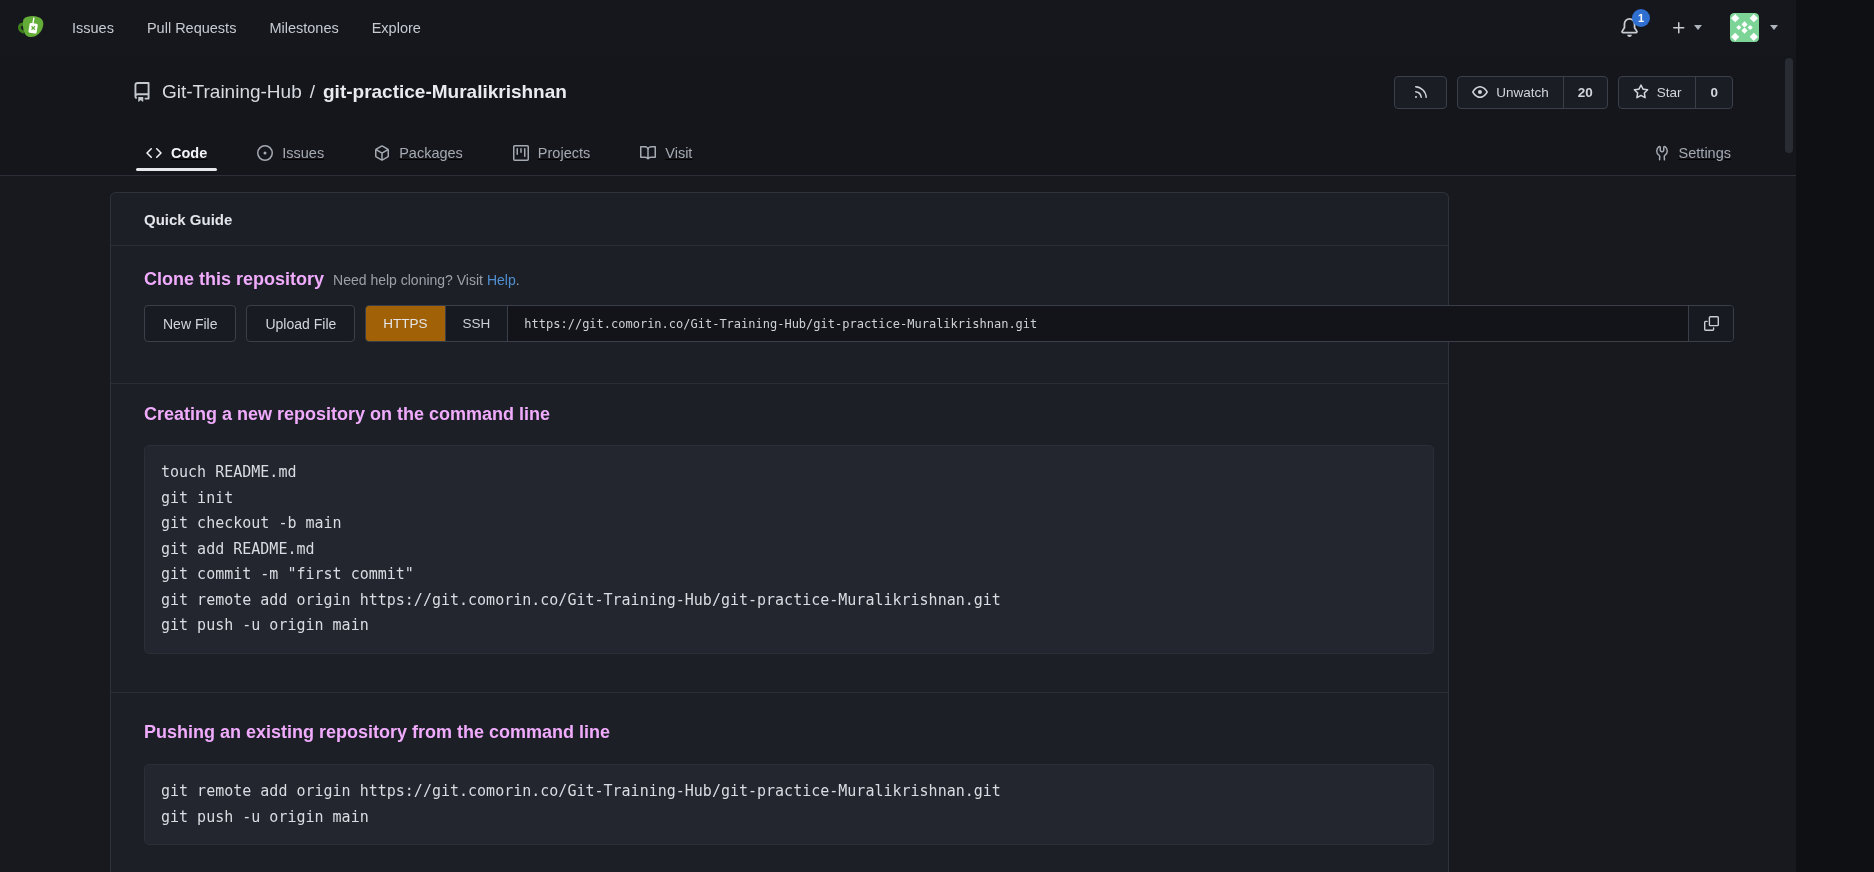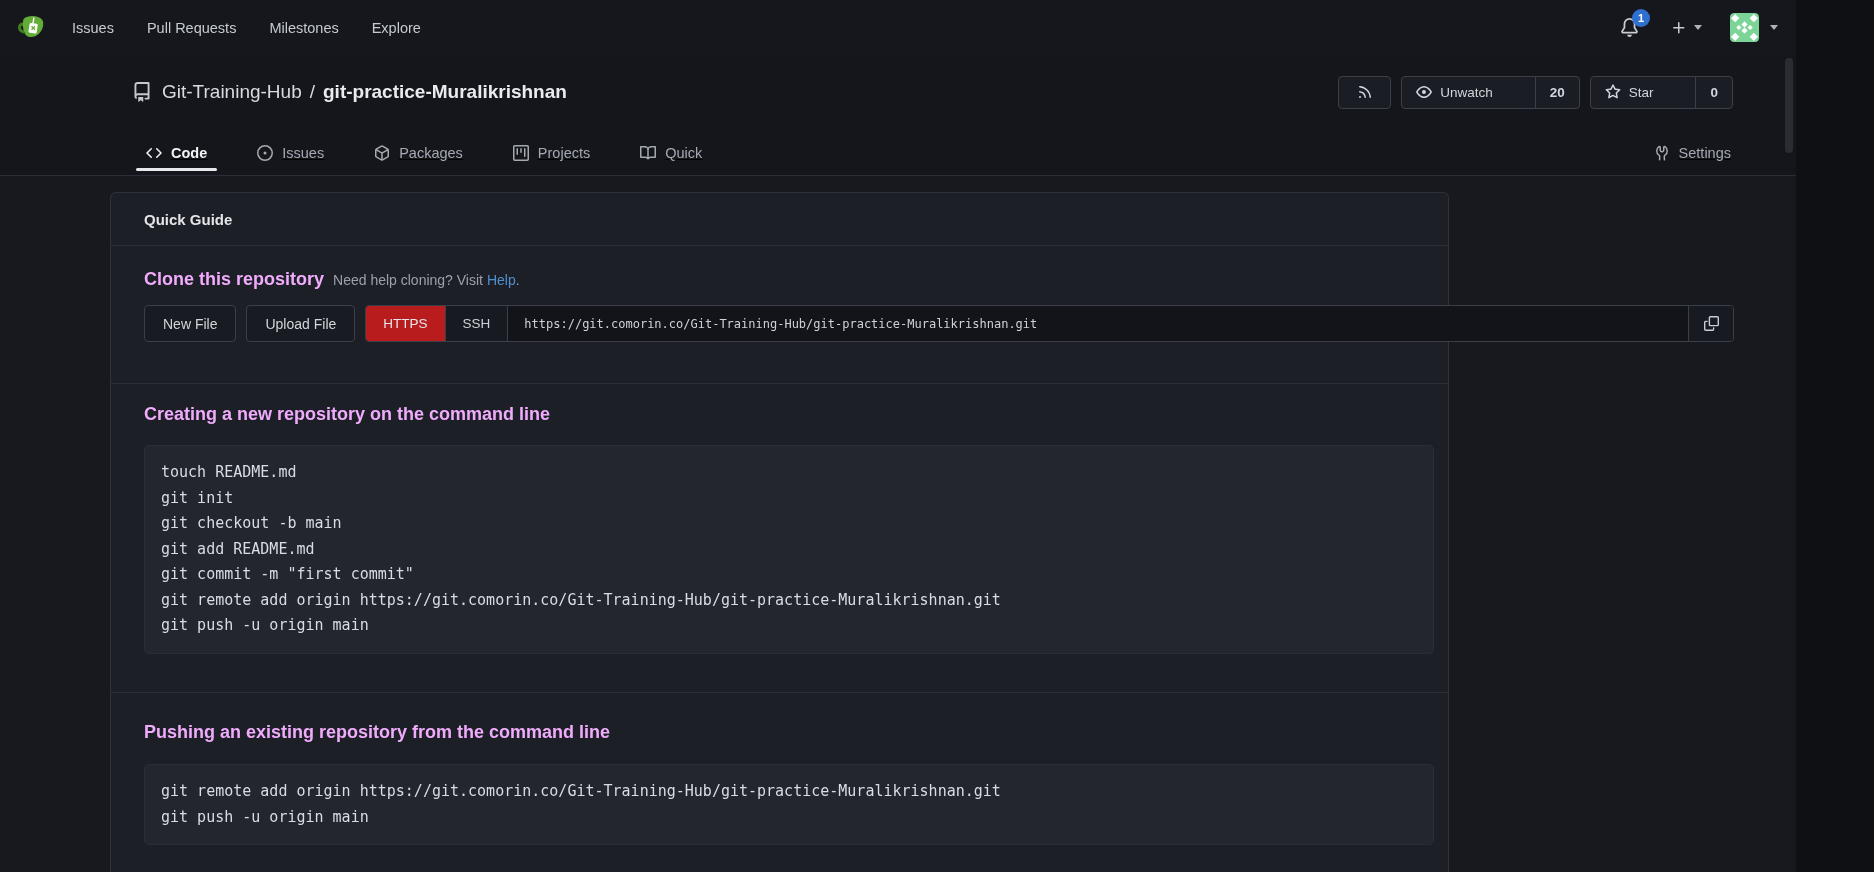--- a/index.html
+++ b/index.html
@@ -29,21 +29,21 @@
   .repo-head { position:absolute; top:55px; left:0; right:0; height:121px; background:#14161b;
                border-bottom:1px solid #2b2e36; }
   .container { position:relative; width:1623px; margin-left:110px; height:100%;text-align:center; }
   .title-row { position:absolute; top:19px; left:22px; right:0; height:36px; display:flex; align-items:center; }
   .repo-icon { color:#c4c8cf; margin-right:10px; display:flex; }
   .repo-owner { font-size:19px; color:#d7dae0; cursor:pointer; }
   .repo-sep { font-size:19px; color:#d7dae0; margin:0 8px; }
   .repo-name { font-size:19px; color:#e9ebef; font-weight:bold; cursor:pointer; }
   .head-actions { margin-left:auto; display:flex; gap:10px; }
   .btn { display:flex; align-items:center; height:33px; background:#1a1d24; border:1px solid #3a3f49;
-         border-radius:4px; color:#d2d5db; font-size:13.5px; cursor:pointer;gap:28px; }
+         border-radius:4px; color:#d2d5db; font-size:13.5px; cursor:pointer; }
   .btn-icon-only { width:53px; justify-content:center; }
   .btn-part { display:flex; align-items:center; gap:8px; padding:0 14px; height:100%; }
   .btn-count { border-left:1px solid #3a3f49; padding:0 14px; height:100%; display:flex; align-items:center;
                font-weight:bold; }
   .tabs-row { position:absolute; bottom:0; left:26px; right:0; display:flex; align-items:flex-end; gap:30px;text-decoration:underline; }
   .tab { position:relative; display:flex; align-items:center; gap:9px; padding:0 10px 14px 10px;
          color:#a4a9b2; font-size:14.5px; cursor:pointer; white-space:nowrap; }
   .tab .t-ico { display:flex; }
   .tab.active { color:#f2f3f6; font-weight:bold; }
   .tab.active::after { content:""; position:absolute; left:0; right:0; bottom:4px; height:3px;
@@ -63,21 +63,21 @@
   .clone-h { display:flex; align-items:baseline; gap:9px; }
   .h3 { font-size:18px; font-weight:bold; color:#f0abfc; }
   .clone-small { font-size:14px; color:#9ba0a9; }
   .link { color:#4f8fd0; cursor:pointer; }
   .clone-row { display:flex; margin-top:15px; height:37px; width:1590px; }
   .file-btn { display:flex; align-items:center; padding:0 18px; margin-right:10px; background:#181b21;
               border:1px solid #3a3f49; border-radius:4px; color:#d2d5db; font-size:14px; cursor:pointer;
               white-space:nowrap; }
   .clone-group { flex:1; display:flex; border:1px solid #3a3f49; border-radius:4px; overflow:hidden; }
   .seg { display:flex; align-items:center; padding:0 17px; font-size:13.5px; cursor:pointer; }
-  .seg-https { background:#b91c1c; color:#e4e6ea; border-right:1px solid #3a3f49; }
+  .seg-https { background:#a16207; color:#e4e6ea; border-right:1px solid #3a3f49; }
   .seg-ssh { background:#171a20; color:#ced2d8; border-right:1px solid #3a3f49; }
   .clone-url { flex:1; background:#121419; border:none; outline:none; color:#ced2d8;
                font-family:"DejaVu Sans Mono","Liberation Mono",monospace; font-size:12px; padding:0 16px; }
   .copy-btn { width:45px; background:#171a20; border:none; border-left:1px solid #3a3f49; color:#c9cdd3;
               display:flex; align-items:center; justify-content:center; cursor:pointer; }
   .codeblock { margin-top:20px; margin-right:-19px; background:#23262e; border:1px solid #2b2e37;
                border-radius:5px; padding:14px 16px; }
   .code-line { font-family:"DejaVu Sans Mono","Liberation Mono",monospace; font-size:15px; line-height:25.5px;
                color:#d9dce2; white-space:pre; }
   .sec-push .codeblock { margin-top:21px; }
@@ -221,21 +221,21 @@
             </svg>
           </span>
           <span>Projects</span>
         </div>
         <div class="tab">
           <span class="t-ico">
             <svg width="16" height="16" viewBox="0 0 16 16" fill="currentColor">
               <path d="M0 1.75A.75.75 0 0 1 .75 1h4.253c1.227 0 2.317.59 3 1.501A3.743 3.743 0 0 1 11.006 1h4.245a.75.75 0 0 1 .75.75v10.5a.75.75 0 0 1-.75.75h-4.507a2.25 2.25 0 0 0-1.591.659l-.622.621a.75.75 0 0 1-1.06 0l-.622-.621A2.25 2.25 0 0 0 5.258 13H.75a.75.75 0 0 1-.75-.75Zm7.251 10.324.004-5.073-.002-2.253A2.25 2.25 0 0 0 5.003 2.5H1.5v9h3.757a3.75 3.75 0 0 1 1.994.574ZM8.755 4.75l-.004 7.322a3.752 3.752 0 0 1 1.992-.572H14.5v-9h-3.495a2.25 2.25 0 0 0-2.25 2.25Z"></path>
             </svg>
           </span>
-          <span>Quick</span>
+          <span>Visit</span>
         </div>
         <div class="tab tab-settings">
           <span class="t-ico">
             <svg width="16" height="16" viewBox="0 0 16 16" fill="currentColor">
               <path d="M5.433 2.304A4.492 4.492 0 0 0 3.5 6c0 1.598.832 3.002 2.09 3.802.518.328.929.923.902 1.64v.008l-.164 3.337a.75.75 0 1 1-1.498-.073l.163-3.33c.002-.085-.05-.216-.207-.316A5.996 5.996 0 0 1 2 6a5.993 5.993 0 0 1 2.567-4.92 1.482 1.482 0 0 1 1.673-.04c.462.296.76.827.76 1.423v2.82c0 .082.041.16.11.206l.75.51a.25.25 0 0 0 .28 0l.75-.51A.249.249 0 0 0 9 5.282V2.463c0-.596.298-1.127.76-1.423a1.482 1.482 0 0 1 1.673.04A5.993 5.993 0 0 1 14 6a5.996 5.996 0 0 1-2.786 5.068c-.157.1-.209.23-.207.315l.163 3.33a.752.752 0 0 1-1.094.714.75.75 0 0 1-.404-.64l-.164-3.345c-.027-.717.384-1.312.902-1.64A4.495 4.495 0 0 0 12.5 6a4.492 4.492 0 0 0-1.933-3.696c-.024.017-.067.067-.067.159v2.82a1.75 1.75 0 0 1-.767 1.448l-.75.51a1.75 1.75 0 0 1-1.966 0l-.75-.51A1.75 1.75 0 0 1 5.5 5.282V2.463c0-.092-.043-.142-.067-.159Z"></path>
             </svg>
           </span>
           <span>Settings</span>
         </div>
       </div>

